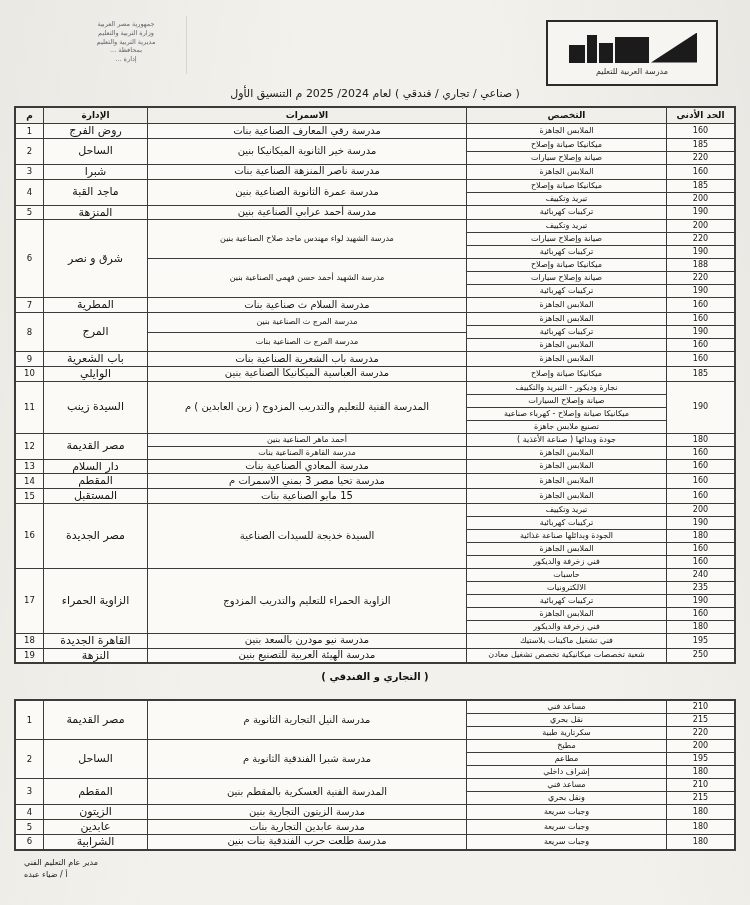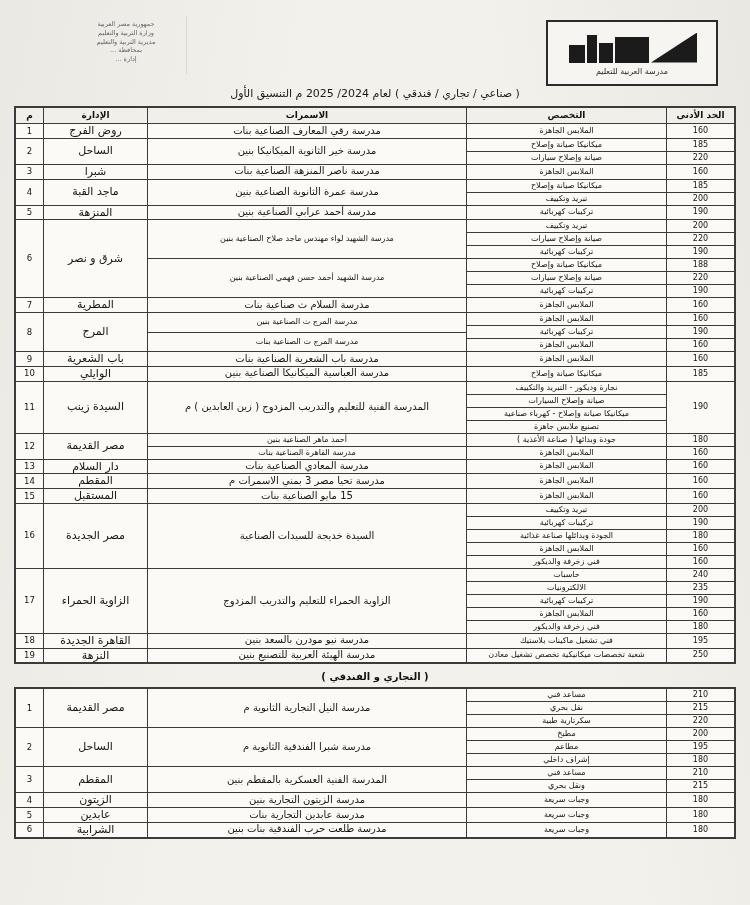--- a/index.html
+++ b/index.html
@@ -99,21 +99,21 @@
     white-space:nowrap;
     overflow:hidden;
   }
   td.multi .ln:last-child{border-bottom:none;}
   td.school{font-size:10px;}
   td.admin{font-size:11px;}
   td.num{font-size:8.5px;}
   .mid-title{
     text-align:center;
     font-size:10px;font-weight:bold;
-    margin:7px 0 5px 0;
+    margin:7px 0 17px 0;
     letter-spacing:1px;
   }
   .foot{
     margin-top:6px;
     text-align:left;
     font-size:8px;
     line-height:1.5;
     padding-left:10px;
     color:#222;
   }
@@ -516,14 +516,18 @@
               <span class="ln">وجبات سريعة</span>
             </td>
             <td class="school">مدرسة طلعت حرب الفندقية بنات بنين</td>
             <td class="admin">الشرابية</td>
             <td class="num">6</td>
           </tr>
         </tbody>
     </table>
   </div>
 
+  <div class="foot">
+    <div>مدير عام التعليم الفني</div>
+    <div>أ / ضياء عبده</div>
+  </div>
 
 </div>
 
 </body></html>

